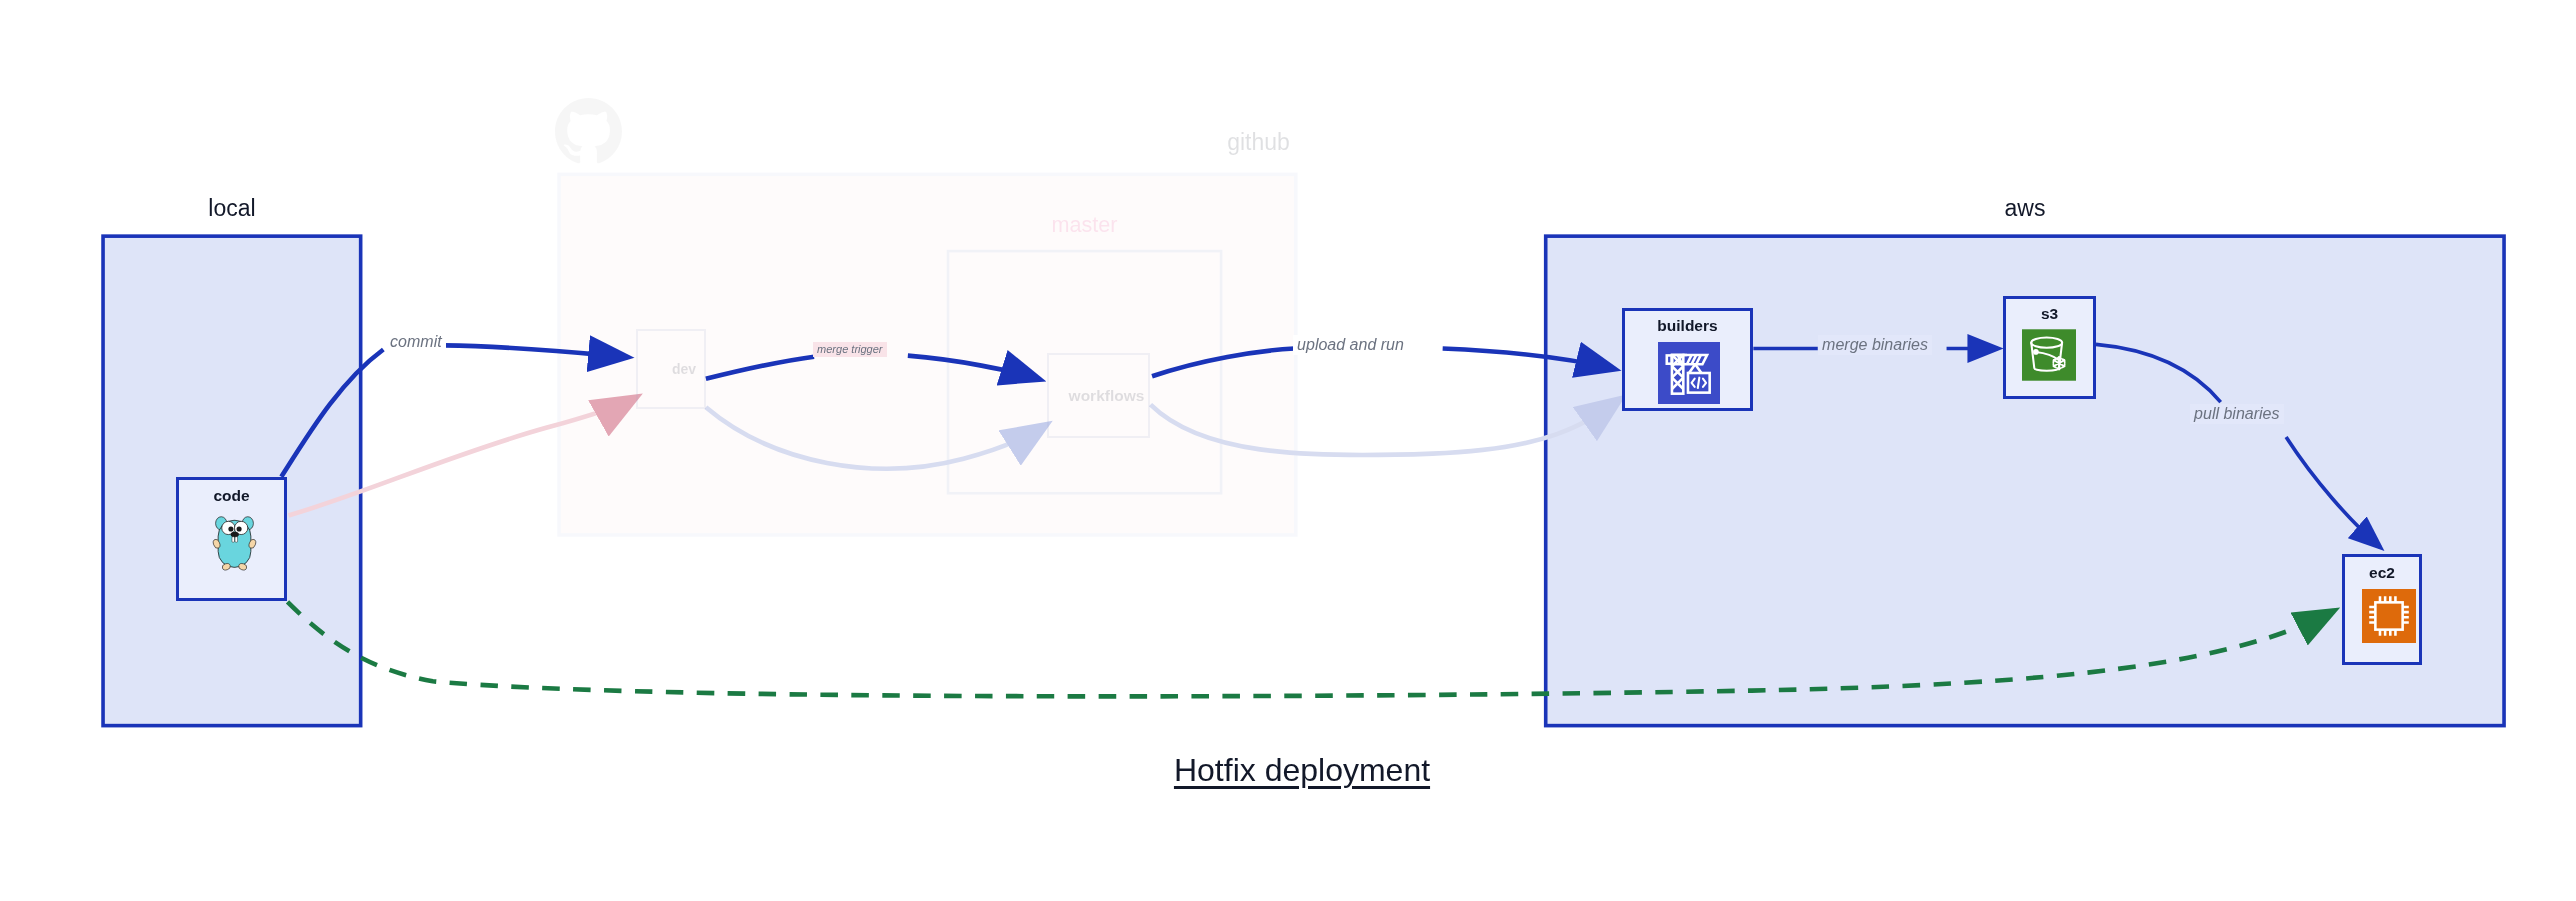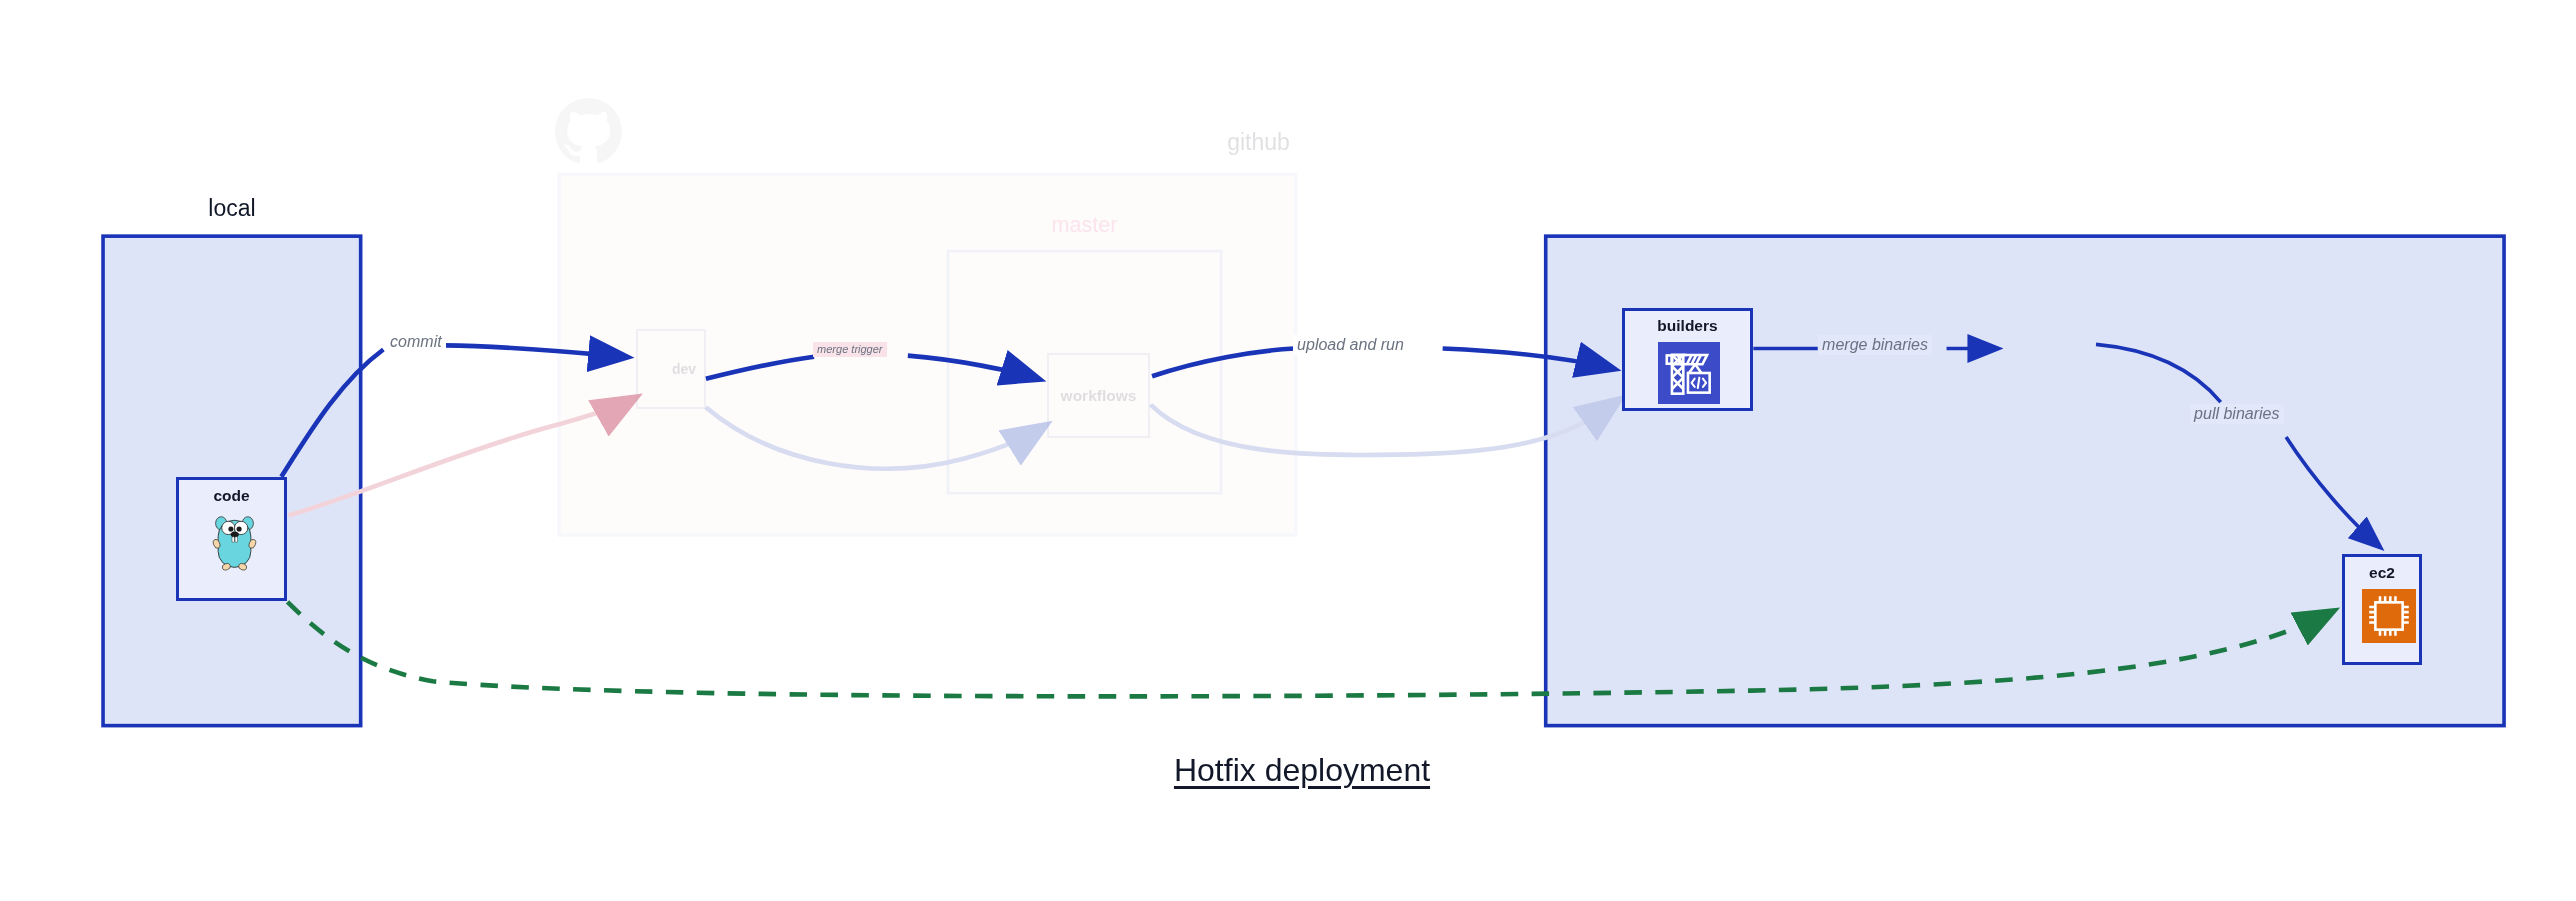--- a/index.html
+++ b/index.html
@@ -101,20 +101,21 @@
       <path fill="#BDBDBD" d="M8 0C3.58 0 0 3.58 0 8c0 3.54 2.29 6.53 5.47 7.59.4.07.55-.17.55-.38 0-.19-.01-.82-.01-1.49-2.01.37-2.53-.49-2.69-.94-.09-.23-.48-.94-.82-1.13-.28-.15-.68-.52-.01-.53.63-.01 1.08.58 1.23.82.72 1.21 1.87.87 2.33.66.07-.52.28-.87.51-1.07-1.78-.2-3.64-.89-3.64-3.95 0-.87.31-1.59.82-2.15-.08-.2-.36-1.02.08-2.12 0 0 .67-.21 2.2.82.64-.18 1.32-.27 2-.27s1.36.09 2 .27c1.53-1.04 2.2-.82 2.2-.82.44 1.1.16 1.92.08 2.12.51.56.82 1.27.82 2.15 0 3.07-1.87 3.75-3.65 3.95.29.25.54.73.54 1.48 0 1.07-.01 1.93-.01 2.2 0 .21.15.46.55.38A8.01 8.01 0 0 0 16 8c0-4.42-3.58-8-8-8z"></path>
     </svg>
   </div>
 
   <div class="grp-label" style="left:103px; top:195px; width:258px; font-size:23px; color:#121829;">local</div>
 
   <div class="grp-label faded" style="left:1090px; top:129px; width:206px; font-size:23px; color:#121829; text-align:right; padding-right:6.2px; box-sizing:border-box;">github</div>
 
   <div class="grp-label faded" style="left:948px; top:212px; width:273px; font-size:21.6px; color:#ec4899;">master</div>
 
+  <div class="grp-label" style="left:1546px; top:195px; width:958px; font-size:23px; color:#121829;">aws</div>
 
   <div class="icon-box" style="left:176px; top:477px; width:111px; height:124px; background:#EAEEFC; border:3.1px solid #1A34B8; box-sizing:border-box;">
     <div class="node-label" style="left:0; top:7.2px; width:100%; font-size:15.5px; color:#121829;">code</div>
     <div class="icon-box" style="left:32px; top:32px; width:47px; height:59px;">
       <svg viewBox="0 0 92 115" width="47" height="59">
 
         <ellipse cx="20" cy="22" rx="11" ry="13" fill="#69D5DE" stroke="#222" stroke-width="1.4"></ellipse>
         <ellipse cx="72" cy="22" rx="11" ry="13" fill="#69D5DE" stroke="#222" stroke-width="1.4"></ellipse>
 
         <rect x="14" y="16" width="64" height="92" rx="31" fill="#69D5DE" stroke="#222" stroke-width="1.6"></rect>
@@ -135,21 +136,21 @@
         <rect x="47" y="48" width="5" height="11" rx="2" fill="#fff" stroke="#222" stroke-width="1"></rect>
       </svg>
     </div>
   </div>
 
   <div class="icon-box faded" style="left:636px; top:329px; width:70px; height:80px; background:transparent; border:2.6px solid #9BA3C9; box-sizing:border-box;">
     <div class="node-label" style="left:0; top:30px; width:100%; font-size:14px; color:#121829;padding-left:13px;">dev</div>
   </div>
 
   <div class="icon-box faded" style="left:1047px; top:353px; width:103px; height:85px; background:transparent; border:2.6px solid #9BA3C9; box-sizing:border-box;">
-    <div class="node-label" style="left:0; top:32px; width:100%; font-size:15.5px; color:#121829;">workflows</div>
+    <div class="node-label" style="left:0; top:32px; width:100%; font-size:15.5px; color:#121829;padding-left:8px;">workflows</div>
   </div>
 
   <div class="icon-box" style="left:1622px; top:296px; width:131px; height:103px; background:#EAEEFC; border:3.1px solid #1A34B8; box-sizing:border-box;margin-top:12px;">
     <div class="node-label" style="left:0; top:6.2px; width:100%; font-size:15.5px; color:#121829;">builders</div>
     <div class="icon-box" style="left:33px; top:31px; width:62px; height:62px;">
       <svg viewBox="0 0 120 120" width="62" height="62">
         <rect x="0" y="0" width="120" height="120" fill="#3C4BC8"></rect>
         <g fill="none" stroke="#ffffff" stroke-width="5">
 
           <rect x="27" y="25" width="22" height="75"></rect>
@@ -166,20 +167,43 @@
         </g>
         <g fill="none" stroke="#ffffff" stroke-width="4" stroke-linecap="round" stroke-linejoin="round">
           <path d="M71,71 L65,79 L71,87"></path>
           <path d="M87,71 L93,79 L87,87"></path>
           <path d="M80,69 L77,89"></path>
         </g>
       </svg>
     </div>
   </div>
 
+  <div class="icon-box" style="left:2003px; top:296px; width:93px; height:103px; background:#EAEEFC; border:3.1px solid #1A34B8; box-sizing:border-box;">
+    <div class="node-label" style="left:0; top:6.2px; width:100%; font-size:15.5px; color:#121829;">s3</div>
+    <div class="icon-box" style="left:15.5px; top:30px; width:54px; height:52px;">
+      <svg viewBox="0 0 105 100" width="54" height="52">
+        <rect x="0" y="0" width="105" height="100" fill="#3E8B2B"></rect>
+        <g fill="none" stroke="#ffffff" stroke-width="4" stroke-linecap="round" stroke-linejoin="round">
+
+          <ellipse cx="48" cy="26" rx="30" ry="10"></ellipse>
+          <path d="M18,26 L24,76 C24,82 72,82 72,76 L78,26"></path>
+
+          <path d="M27,44 C45,46 62,52 72,60"></path>
+          <circle cx="27" cy="44" r="3.5" fill="#ffffff"></circle>
+
+          <g stroke-width="3.5" transform="translate(72,66)">
+            <path d="M0,-12 L0,12 M-10.4,-6 L10.4,6 M-10.4,6 L10.4,-6"></path>
+            <path d="M-4,-9 L0,-12 L4,-9 M-4,9 L0,12 L4,9"></path>
+            <path d="M-11,-1.5 L-10.4,-6 L-6.5,-8 M11,1.5 L10.4,6 L6.5,8"></path>
+            <path d="M-11,1.5 L-10.4,6 L-6.5,8 M11,-1.5 L10.4,-6 L6.5,-8"></path>
+          </g>
+        </g>
+      </svg>
+    </div>
+  </div>
 
   <div class="icon-box" style="left:2342px; top:554px; width:80px; height:111px; background:#EAEEFC; border:3.1px solid #1A34B8; box-sizing:border-box;">
     <div class="node-label" style="left:0; top:7.2px; width:100%; font-size:15.5px; color:#121829;">ec2</div>
     <div class="icon-box" style="left:16.5px; top:32px; width:54px; height:54px;">
       <svg viewBox="0 0 105 105" width="54" height="54">
         <rect x="0" y="0" width="105" height="105" fill="#DE6A0B"></rect>
         <g stroke="#ffffff" stroke-width="5" fill="none">
           <rect x="26" y="26" width="53" height="53"></rect>
         </g>
         <g stroke="#ffffff" stroke-width="5" stroke-linecap="butt">

